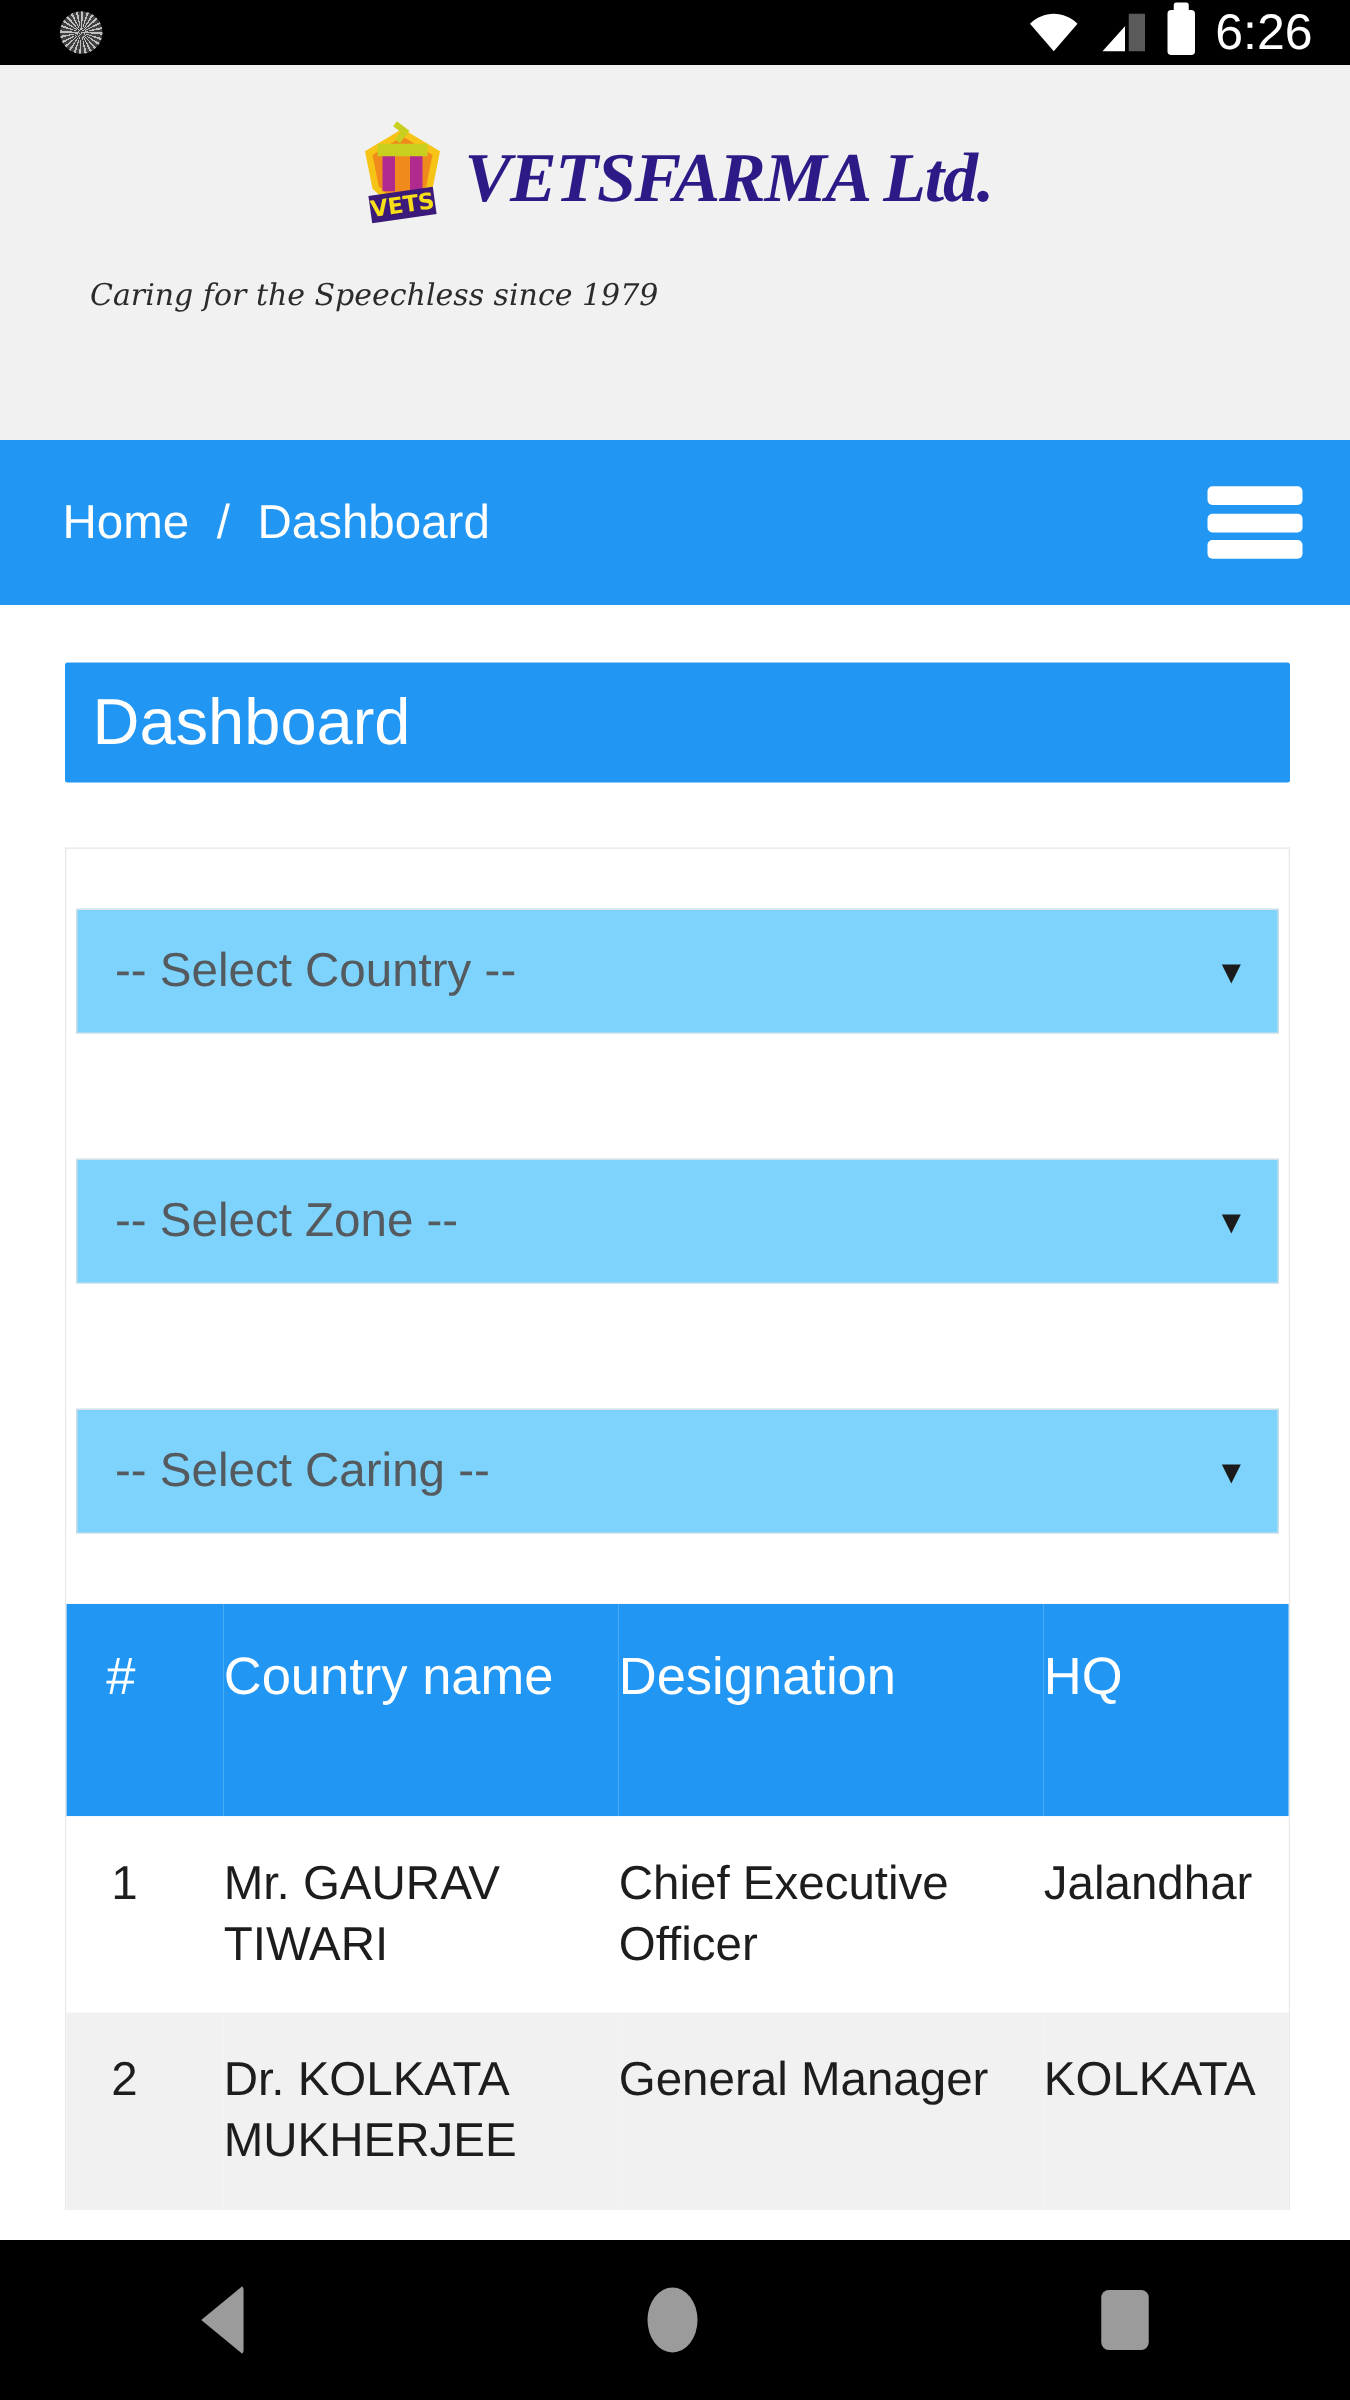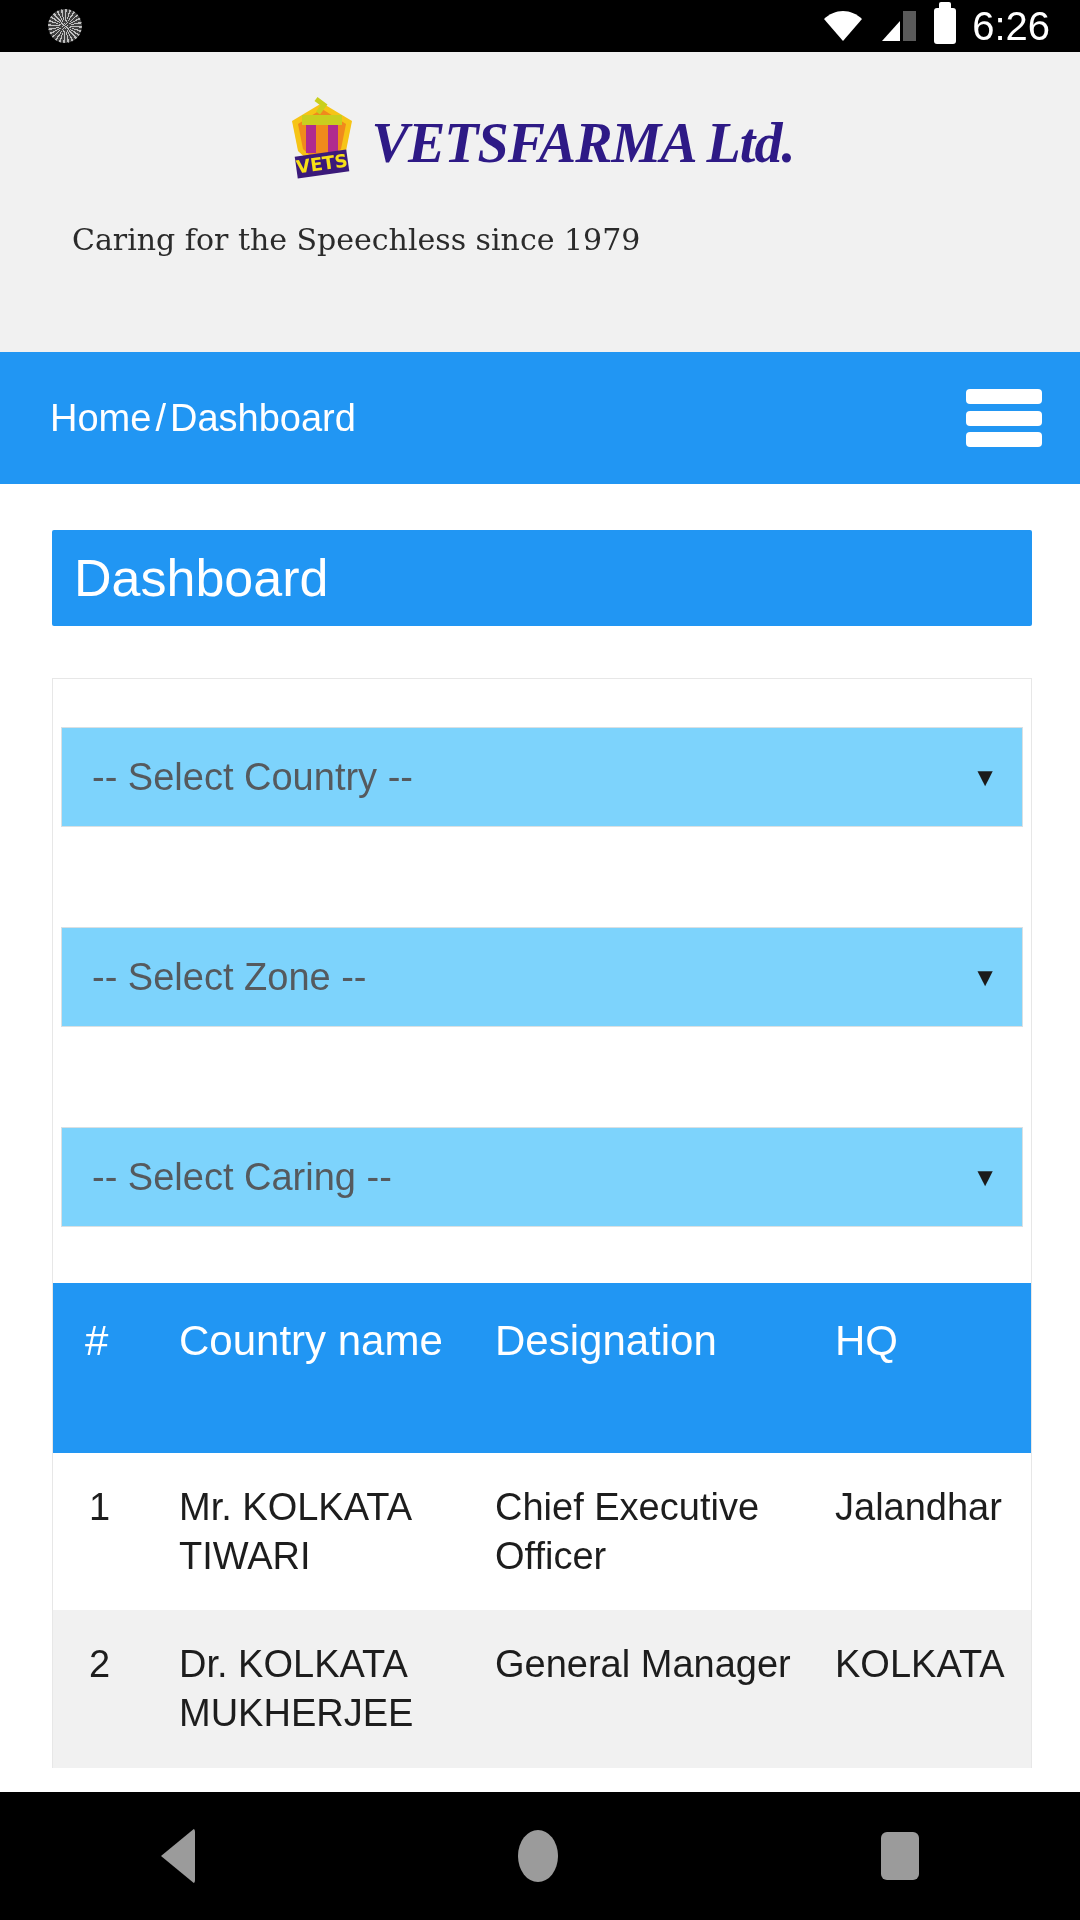--- a/index.html
+++ b/index.html
@@ -60,21 +60,21 @@
   }
   .logo-mark { width:72px; height:96px; position:relative; }
   .brand { display:flex; flex-direction:column; align-items:flex-start; }
   .brand-name {
     font-family:Liberation Serif, serif;
     font-weight:bold; font-style:italic;
     font-size:56px; color:#2e1a86; letter-spacing:-1px; line-height:1;
   }
   .brand-tag {
     font-family:"DejaVu Serif", serif;
-    font-size:30px; color:#2b2b2b;
+    font-style:italic; font-size:24px; color:#2b2b2b;
     margin-top:10px; margin-left:72px; white-space:nowrap;
   }
   .loginbar {
     position:absolute; top:186px; left:0; width:1080px; height:114px;
     display:flex; align-items:center; justify-content:space-between;
     padding:0 22px 0 26px;
   }
   .logged-text { font-size:40px; color:#222222; font-weight:400; }
   .logout-btn {
     background:#2196f3; color:#ffffff;
@@ -85,21 +85,21 @@
   }
   .logout-ic { width:40px; height:40px; display:inline-block; }
 
   
   .navbar {
     position:absolute; top:352px; left:0; width:1080px; height:132px;
     background:#2196f3;
     display:flex; align-items:center; justify-content:space-between;
     padding:0 38px 0 50px;
   }
-  .crumb { font-size:38px; color:#ffffff; display:flex; gap:4px;align-items:center; }
+  .crumb { font-size:38px; color:#ffffff; display:flex; gap:22px;align-items:center; }
   .crumb span { color:#ffffff; }
   .burger { width:76px; height:58px; display:flex; flex-direction:column;
             justify-content:space-between; cursor:pointer; }
   .burger i { display:block; height:15px; background:#ffffff; border-radius:4px; }
 
   
   .content { position:absolute; top:484px; left:0; width:1080px; height:1308px;
              background:#ffffff; overflow:hidden; }
   .panel-head {
     margin:46px 48px 0 52px; height:96px; background:#2196f3;
@@ -257,21 +257,21 @@
             <tr>
               <th class="c-num">#</th>
               <th class="c-name">Country name</th>
               <th class="c-desg">Designation</th>
               <th class="c-hq">HQ</th>
             </tr>
           </thead>
           <tbody>
             <tr class="odd">
               <td class="c-num">1</td>
-              <td class="c-name">Mr. KOLKATA TIWARI</td>
+              <td class="c-name">Mr. GAURAV TIWARI</td>
               <td class="c-desg">Chief Executive Officer</td>
               <td class="c-hq">Jalandhar</td>
             </tr>
             <tr class="even">
               <td class="c-num">2</td>
               <td class="c-name">Dr. KOLKATA MUKHERJEE</td>
               <td class="c-desg">General Manager</td>
               <td class="c-hq">KOLKATA</td>
             </tr>
           </tbody>

